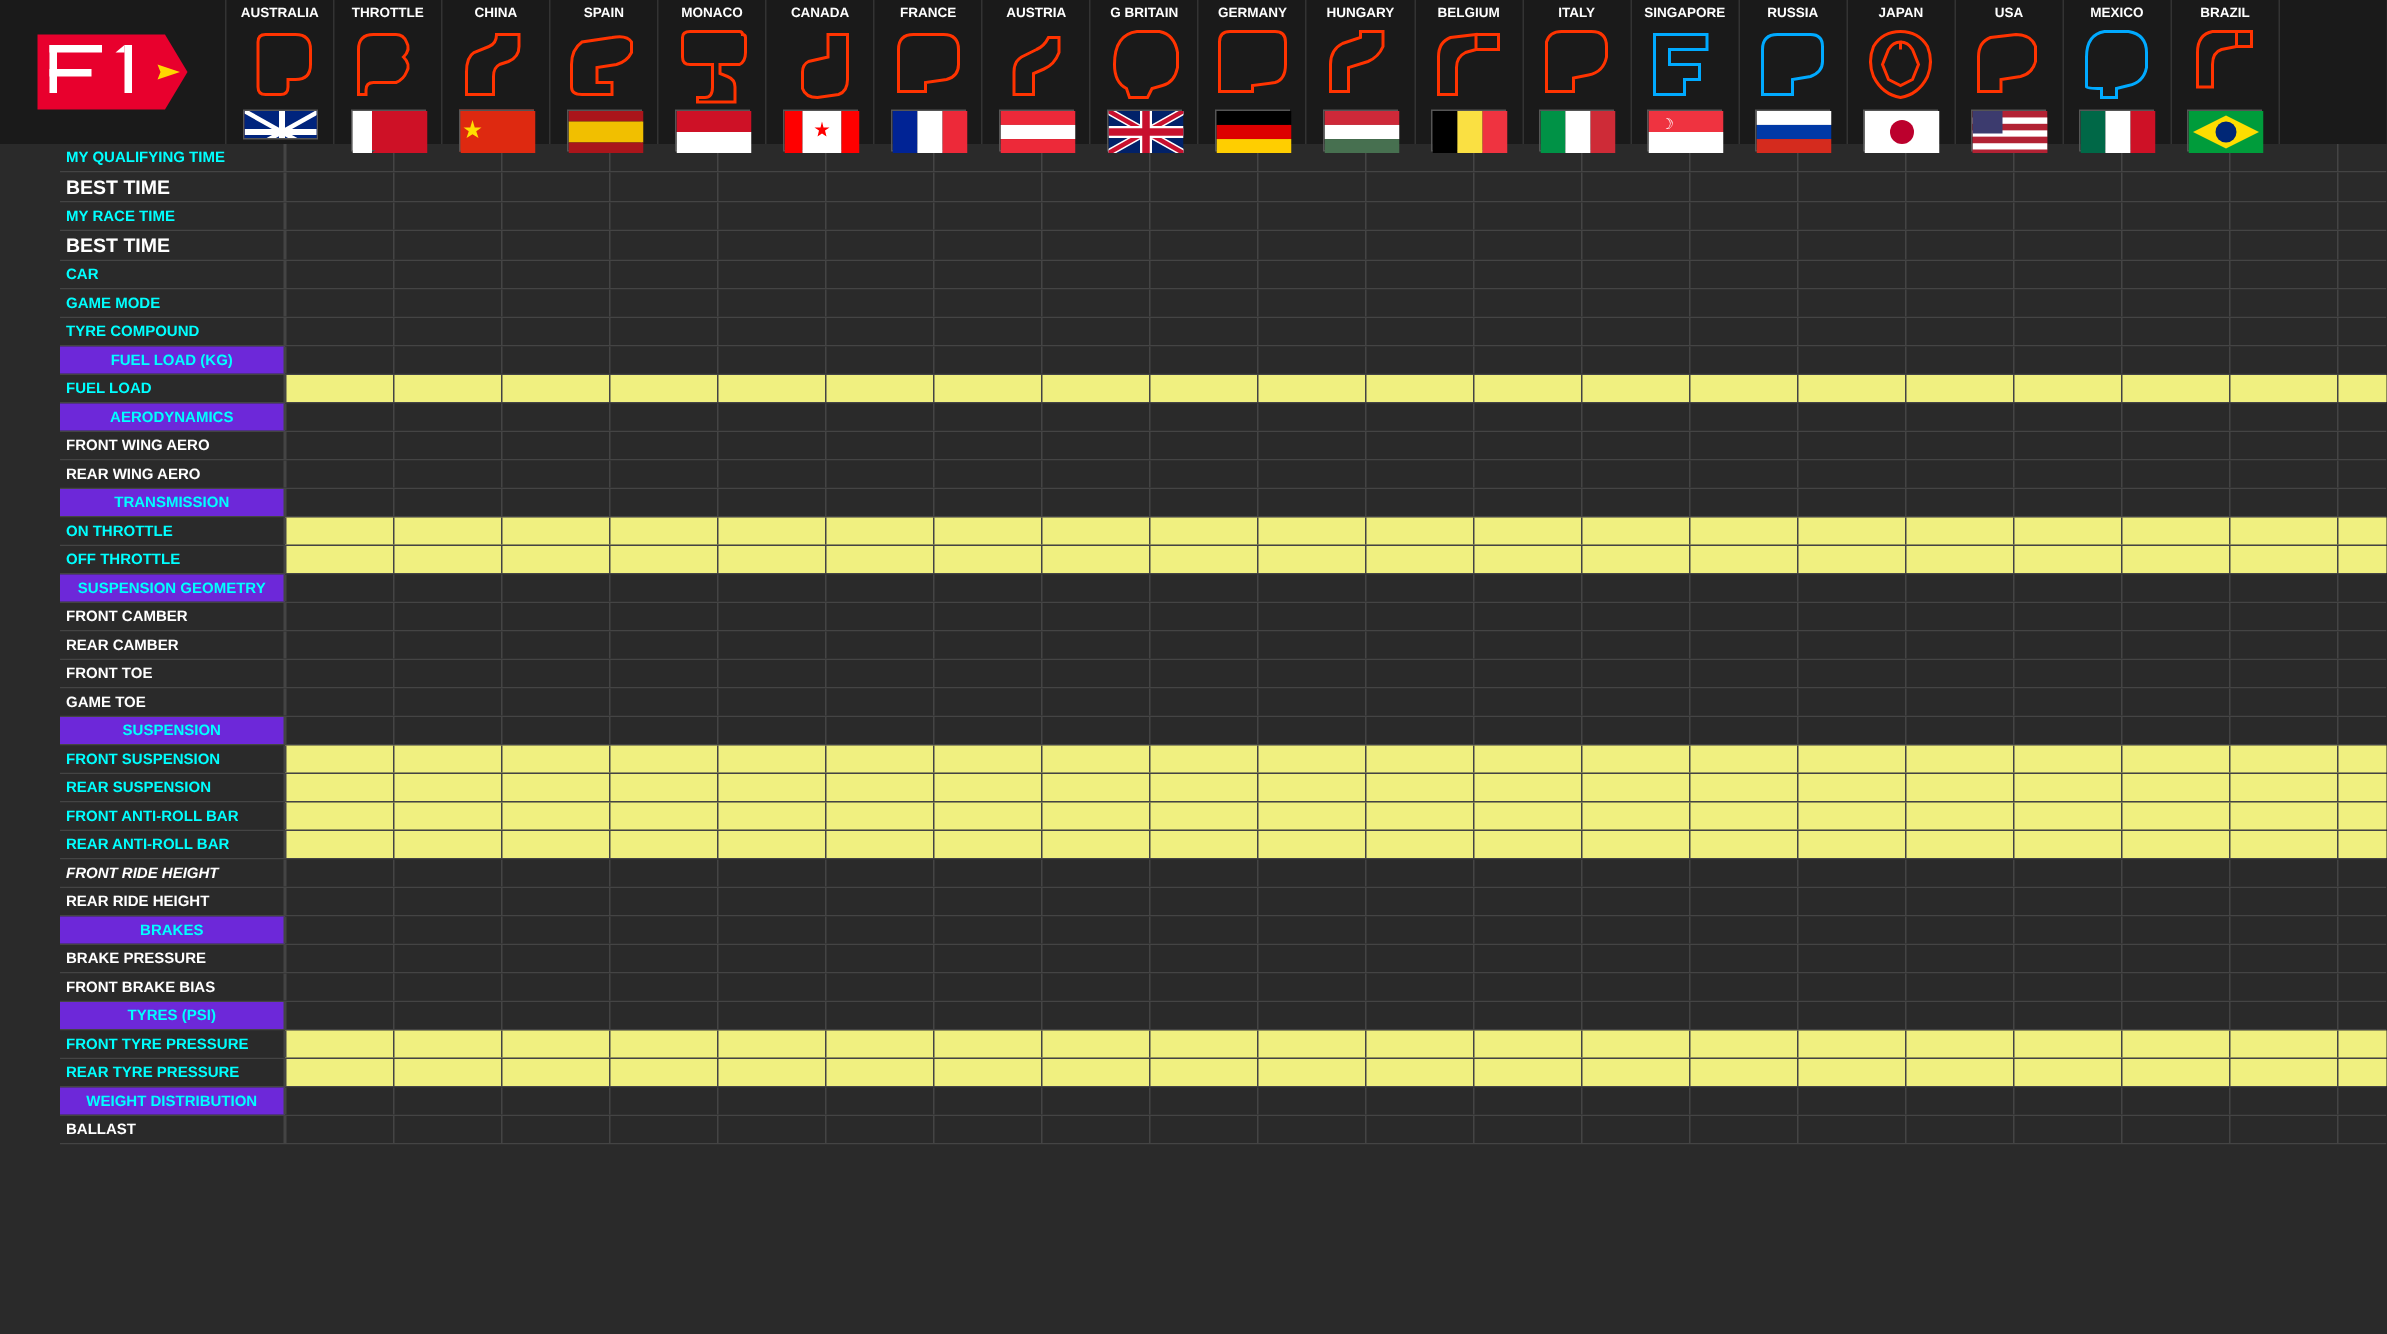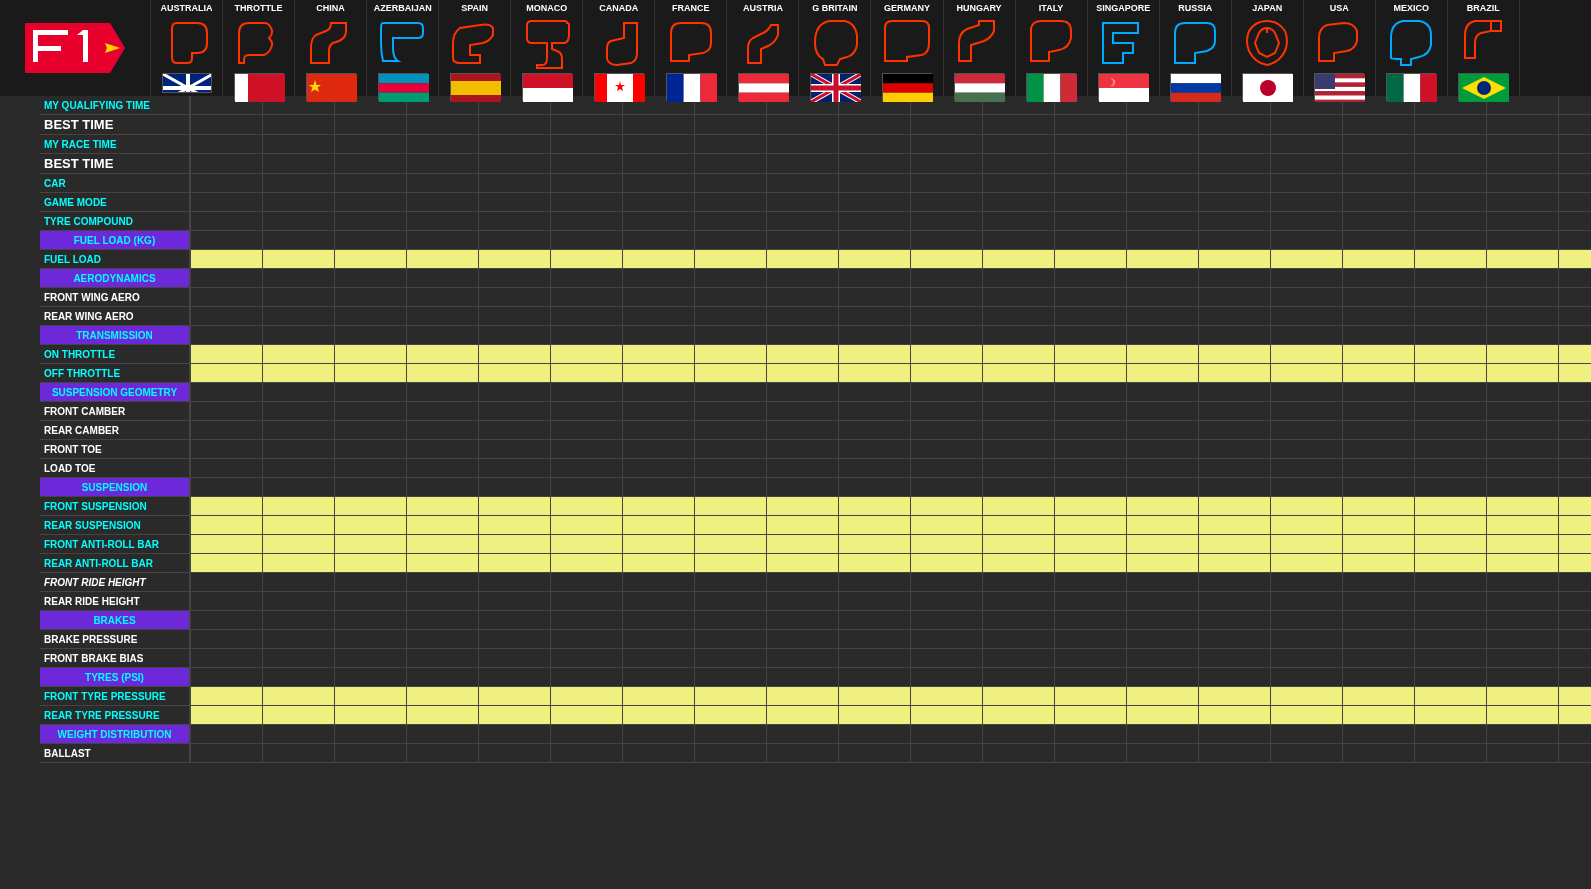--- a/index.html
+++ b/index.html
@@ -207,35 +207,20 @@
           </svg>
       </div>
       <div class="flag-img flag-china">
         <svg width="50" height="28">
             <rect width="50" height="28" fill="#DE2910"></rect>
             <polygon points="5,4 6.5,9 11,9 7.5,11.5 9,16 5,13.5 1,16 2.5,11.5 -1,9 3.5,9" fill="#FFDE00" transform="translate(3,2)"></polygon>
           </svg>
       </div>
     </div>
 
-    <div class="track-cell">
-      <div class="track-name">AZERBAIJAN</div>
-      <div class="track-outline">
-        <svg viewBox="0 0 60 60">
-            <path class="track-path" d="M10,10 L45,10 Q50,10 50,15 L50,20 Q50,25 45,25 L20,25 L20,35 Q20,45 25,48 L10,48 Q8,40 8,30 L8,15 Q8,10 10,10 Z"></path>
-          </svg>
-      </div>
-      <div class="flag-img">
-        <svg width="50" height="28">
-            <rect width="50" height="9.3" fill="#0092BC"></rect>
-            <rect y="9.3" width="50" height="9.3" fill="#E8003A"></rect>
-            <rect y="18.6" width="50" height="9.4" fill="#009B74"></rect>
-          </svg>
-      </div>
-    </div>
 
     <div class="track-cell">
       <div class="track-name">SPAIN</div>
       <div class="track-outline">
         <svg viewBox="0 0 60 60">
             <path class="track-path-red" d="M8,45 L8,30 Q8,20 15,15 L35,12 Q45,10 48,15 L48,22 Q45,28 38,30 L25,32 L25,42 L35,42 L35,50 L15,50 Q8,50 8,45 Z"></path>
           </svg>
       </div>
       <div class="flag-img">
         <svg width="50" height="28">
@@ -357,20 +342,35 @@
       </div>
       <div class="flag-img">
         <svg width="50" height="28">
             <rect width="50" height="9.3" fill="#CE2939"></rect>
             <rect y="9.3" width="50" height="9.4" fill="white"></rect>
             <rect y="18.7" width="50" height="9.3" fill="#477050"></rect>
           </svg>
       </div>
     </div>
 
+    <div class="track-cell">
+      <div class="track-name">BELGIUM</div>
+      <div class="track-outline">
+        <svg viewBox="0 0 60 60">
+            <path class="track-path-red" d="M10,50 L10,25 Q10,15 18,12 L35,10 L35,20 L28,22 Q22,25 22,32 L22,50 Z M35,10 L50,10 L50,20 L35,20 Z"></path>
+          </svg>
+      </div>
+      <div class="flag-img">
+        <svg width="50" height="28">
+            <rect width="16.6" height="28" fill="#000"></rect>
+            <rect x="16.6" width="16.8" height="28" fill="#FAE042"></rect>
+            <rect x="33.4" width="16.6" height="28" fill="#EF3340"></rect>
+          </svg>
+      </div>
+    </div>
 
     <div class="track-cell">
       <div class="track-name">ITALY</div>
       <div class="track-outline">
         <svg viewBox="0 0 60 60">
             <path class="track-path-red" d="M10,48 L10,15 Q12,8 20,8 L40,8 Q50,8 50,18 L50,25 Q48,35 38,37 L28,39 L28,48 Z"></path>
           </svg>
       </div>
       <div class="flag-img">
         <svg width="50" height="28">
@@ -998,21 +998,21 @@
         <div class="data-cell dark"></div>
         <div class="data-cell dark"></div>
         <div class="data-cell dark"></div>
         <div class="data-cell dark"></div>
         <div class="data-cell dark"></div>
         <div class="data-cell dark"></div>
       </div>
   </div>
 
   <div class="data-row">
-    <div class="row-label white" style="color:white;">LOAD   TOE</div>
+    <div class="row-label white" style="color:white;">GAME   TOE</div>
     <div class="data-cells">
         <div class="data-cell dark"></div>
         <div class="data-cell dark"></div>
         <div class="data-cell dark"></div>
         <div class="data-cell dark"></div>
         <div class="data-cell dark"></div>
         <div class="data-cell dark"></div>
         <div class="data-cell dark"></div>
         <div class="data-cell dark"></div>
         <div class="data-cell dark"></div>

